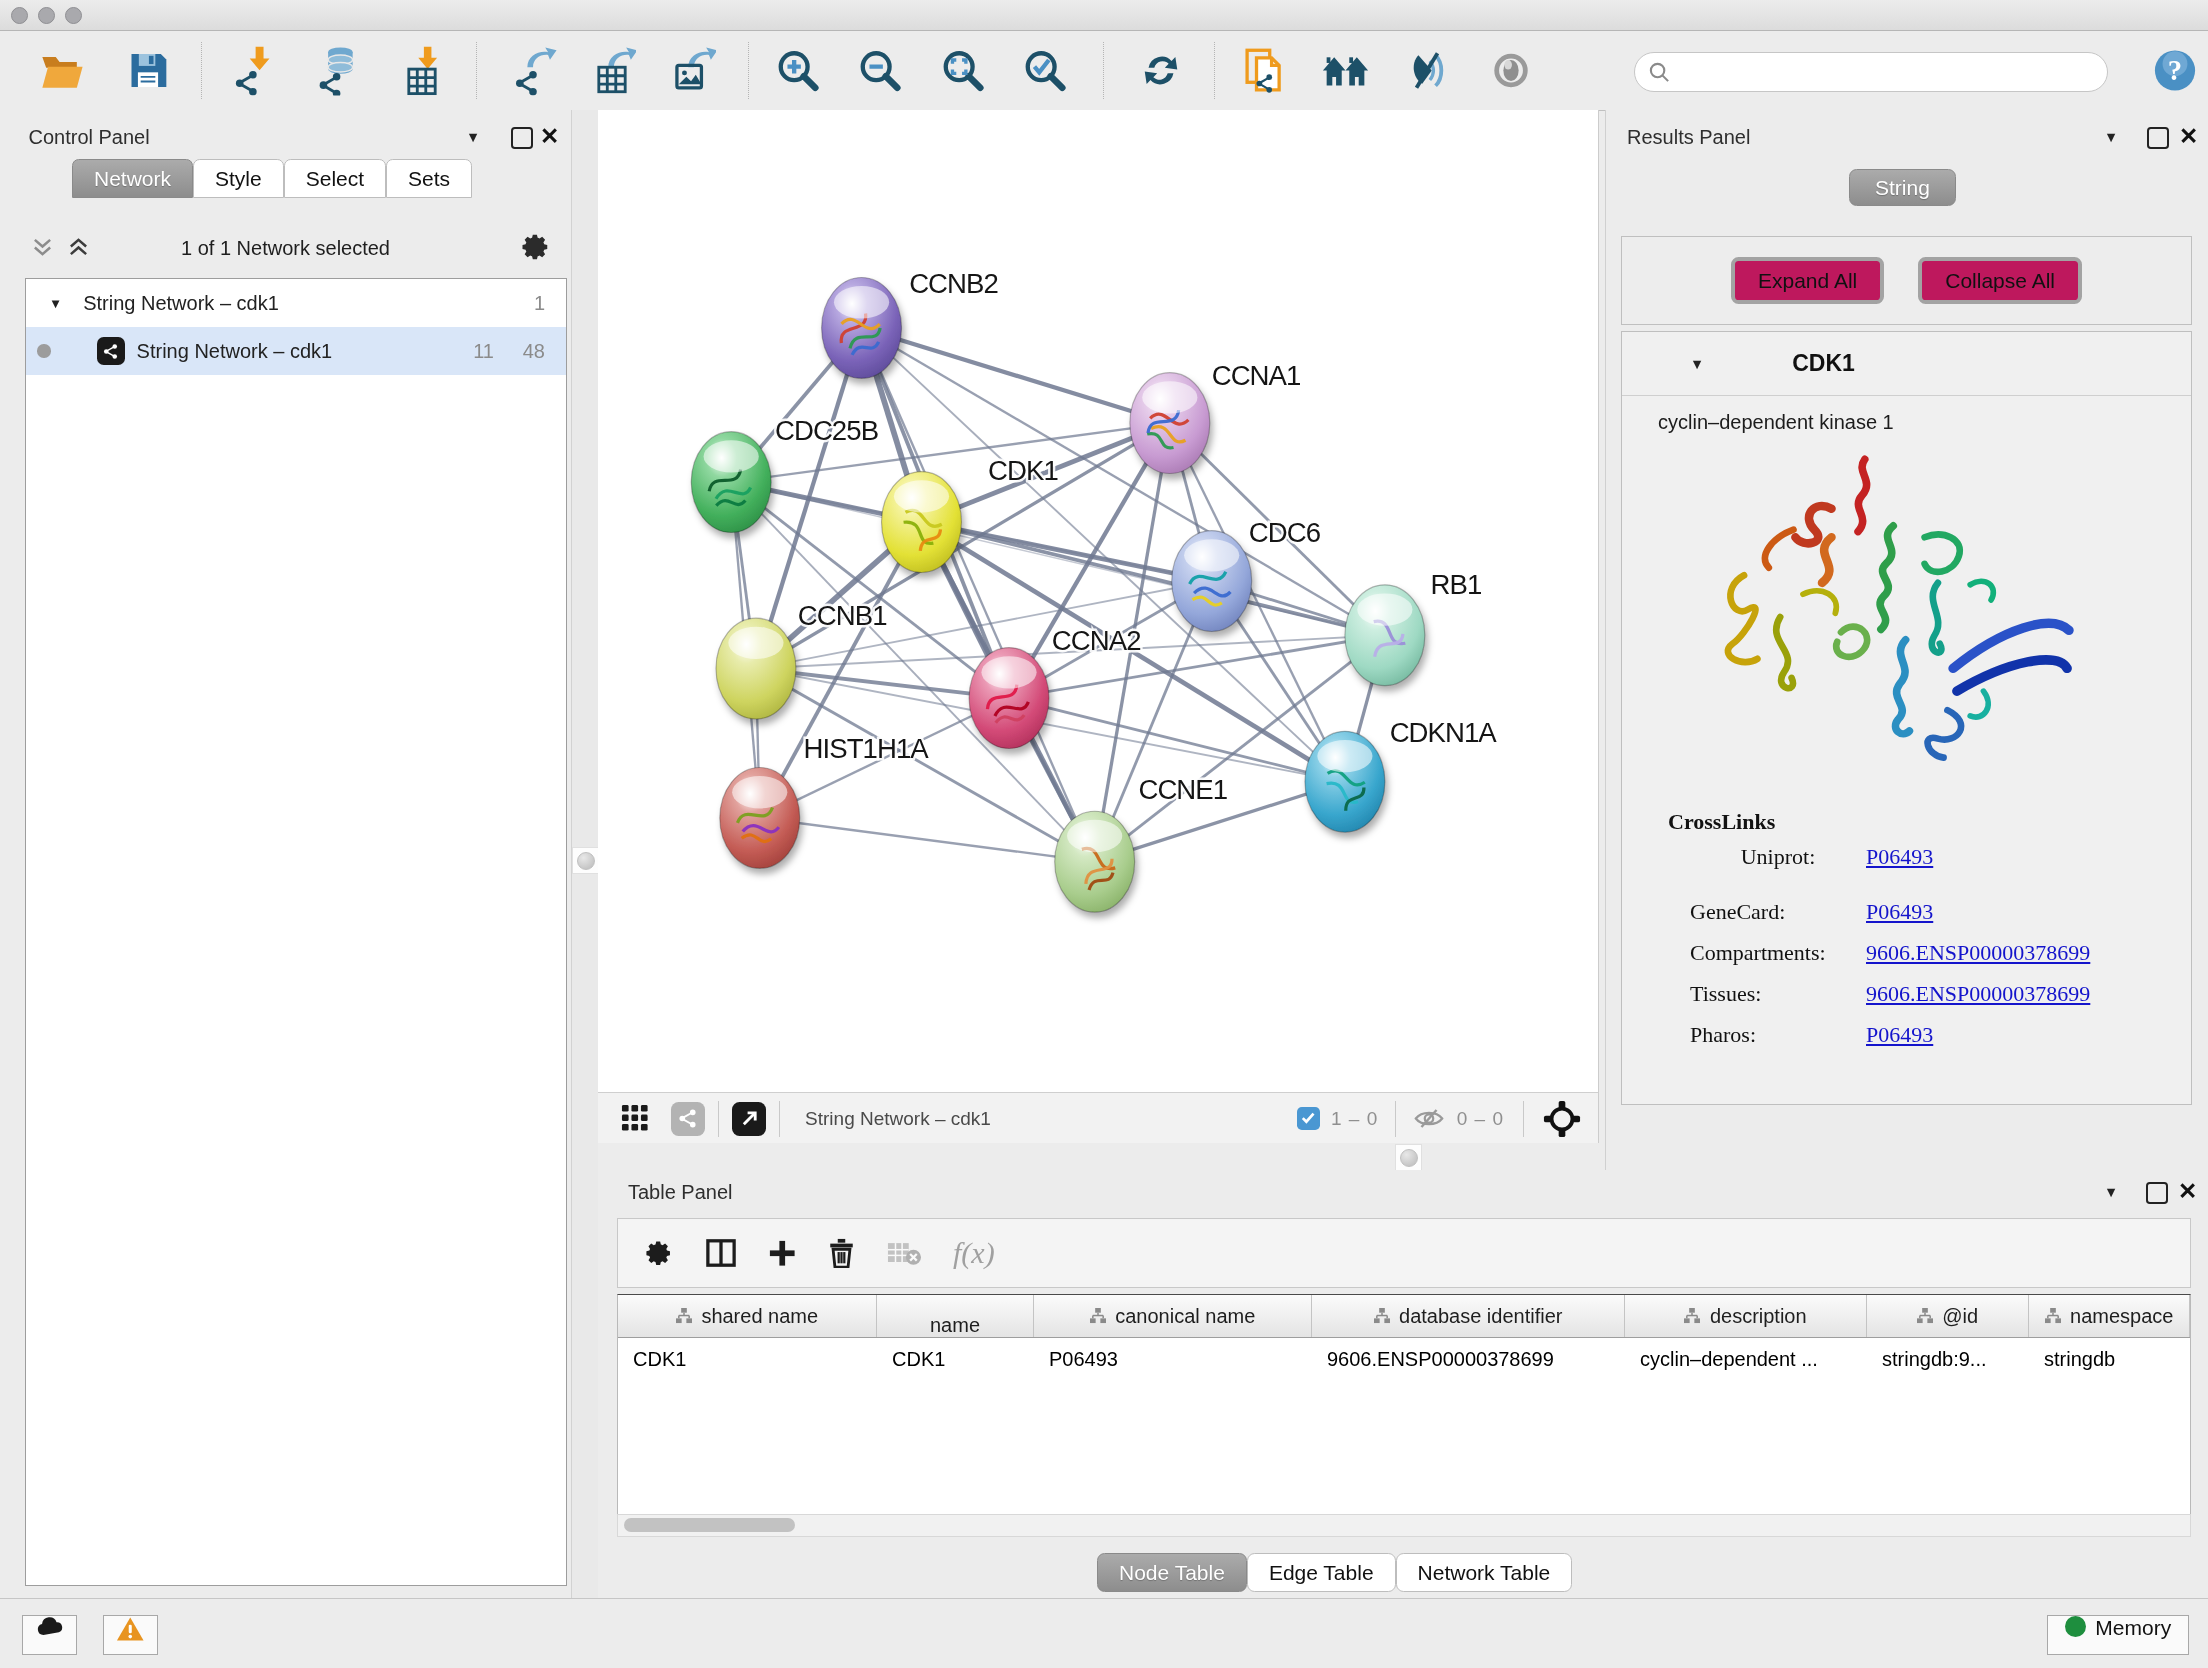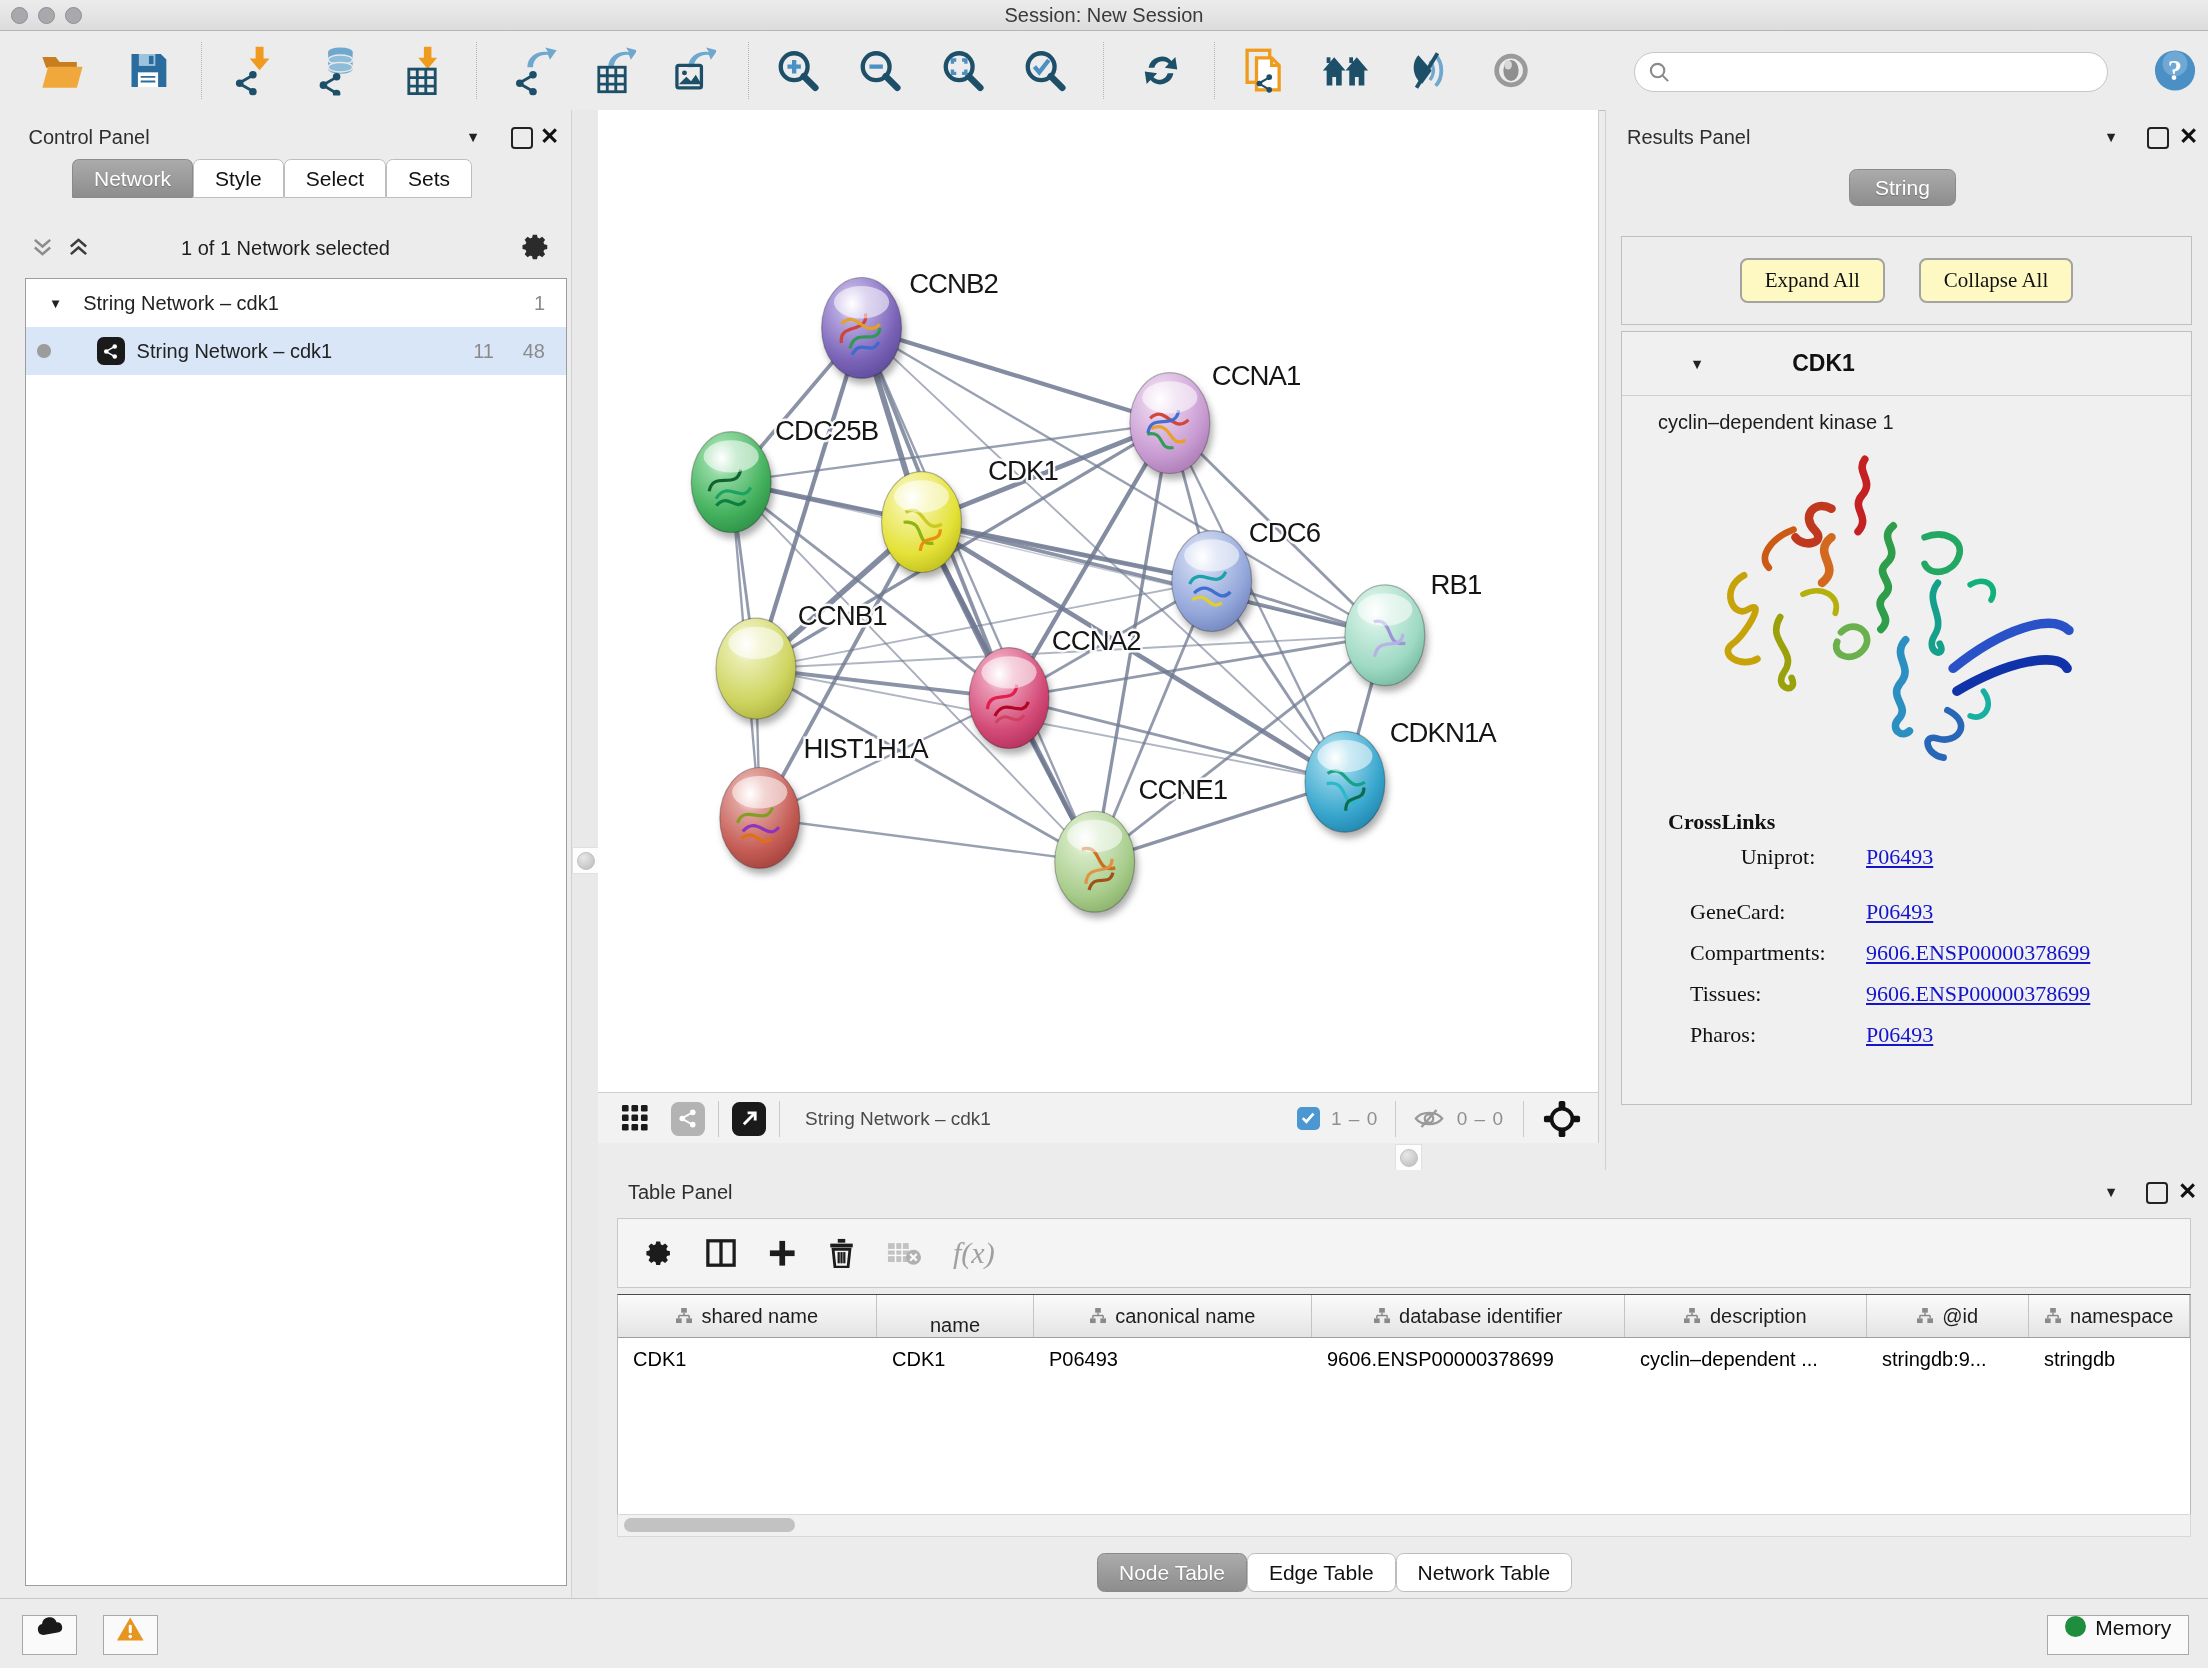--- a/index.html
+++ b/index.html
@@ -54,22 +54,22 @@
   #netbar{left:598px;top:1092px;width:1000px;height:51px;background:#f2f2f2;border-top:1px solid #cfcfcf;
           border-right:1px solid #cccccc;display:flex;align-items:center;}
   .nb-sep{width:0;height:36px;border-left:1px solid #c9c9c9;margin:0 13.3px;}
   #net-title{font-size:19px;color:#4a4a4a;}
   .nb-num{font-size:19px;color:#8f8f8f;letter-spacing:1px;}
   #hsplit{left:598px;top:1143px;width:1610px;height:27px;background:#ececec;}
 
   
   #rp{left:1605px;top:110px;width:603px;height:1060px;background:#ececec;border-left:1px solid #d0d0d0;box-sizing:border-box;}
   .rp-box{left:15px;width:571px;border:1px solid #bfbfbf;background:#ededed;box-sizing:border-box;}
-  .btn{background:#fef9c3;border:2px solid #a3a3a3;border-radius:7.6px;font-size:21px;color:#111;
-       padding:7.6px 23px;cursor:pointer;font-family:Liberation Serif, serif;}
+  .btn{background:#be185d;border:4px solid #a3a3a3;border-radius:7.6px;font-size:21px;color:#111;
+       padding:7.6px 23px;cursor:pointer;font-family:Liberation Sans, sans-serif;}
   #rp-protein-name{font-size:23px;font-weight:bold;color:#111;}
   #rp-desc{font-size:20px;color:#1c1c1c;}
   .xl{font-family:"Liberation Serif",serif;font-size:22px;color:#111;}
   .xl-link{font-family:"Liberation Serif",serif;font-size:22px;color:#1414cc;text-decoration:underline;cursor:pointer;}
 
   
   #tp{left:598px;top:1170px;width:1610px;height:428px;background:#ececec;}
   #tp-toolbar{left:19px;top:48px;width:1574px;height:70px;background:#f4f4f4;border:1px solid #c8c8c8;
               box-sizing:border-box;display:flex;align-items:center;gap:32px;padding-left:27px;}
   #tbl{left:19px;top:124px;width:1574px;height:221px;background:#fff;border:1px solid #b9b9b9;
@@ -92,21 +92,20 @@
 
   svg{display:block;}
 </style>
 </head>
 <body>
 
 <div id="titlebar" class="abs">
   <span class="tl-dot abs" style="left:11.4px"></span>
   <span class="tl-dot abs" style="left:38px"></span>
   <span class="tl-dot abs" style="left:65px"></span>
-  <div id="win-title" class="abs">Session: New Session</div>
 </div>
 
 <div id="toolbar" class="abs">
   <div id="tb-icons">
       <div class="tb-ic abs" style="left: 37px; width: 49px; height: 53px;">
         <svg width="49" height="46" viewBox="0 0 48 48">
           <path d="M4 10 h14 l4 5 h18 v6 H8 z" fill="#c87d1e"></path>
           <path d="M4 42 L10 20 h36 L40 42 z" fill="#f0a83c"></path>
         </svg>
       </div>

